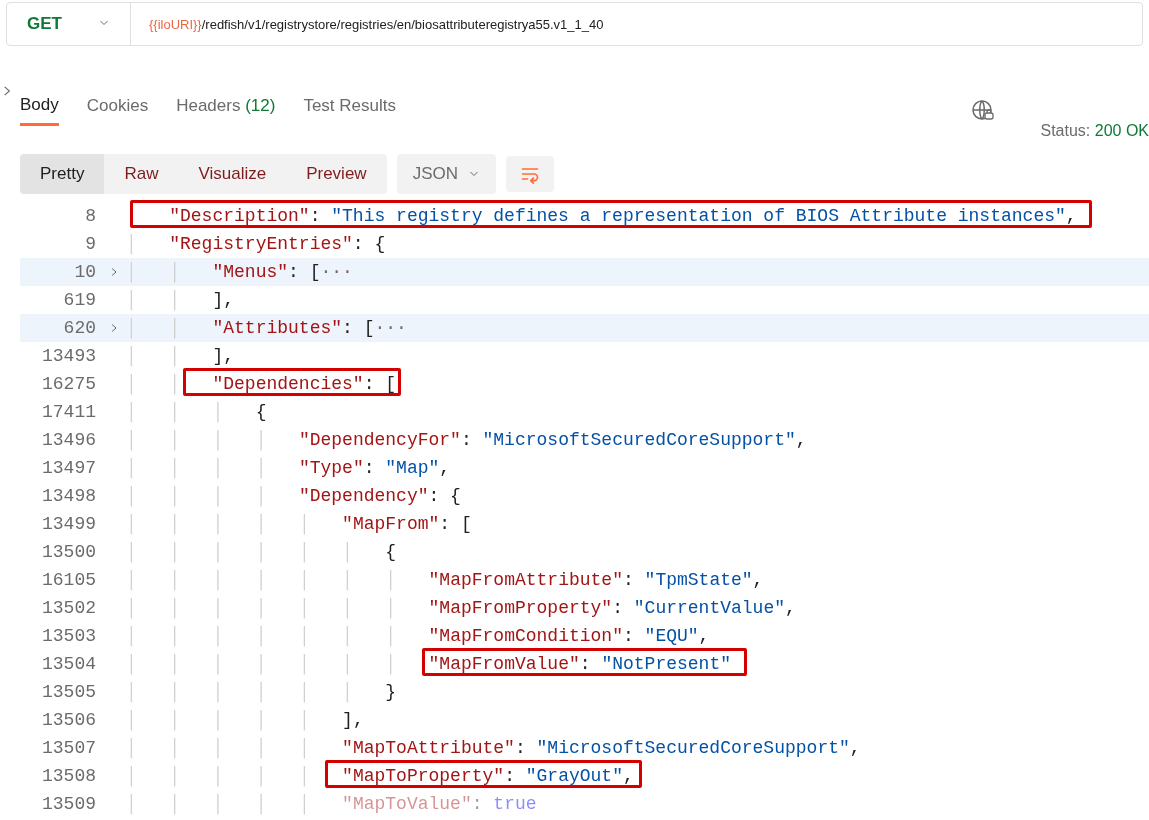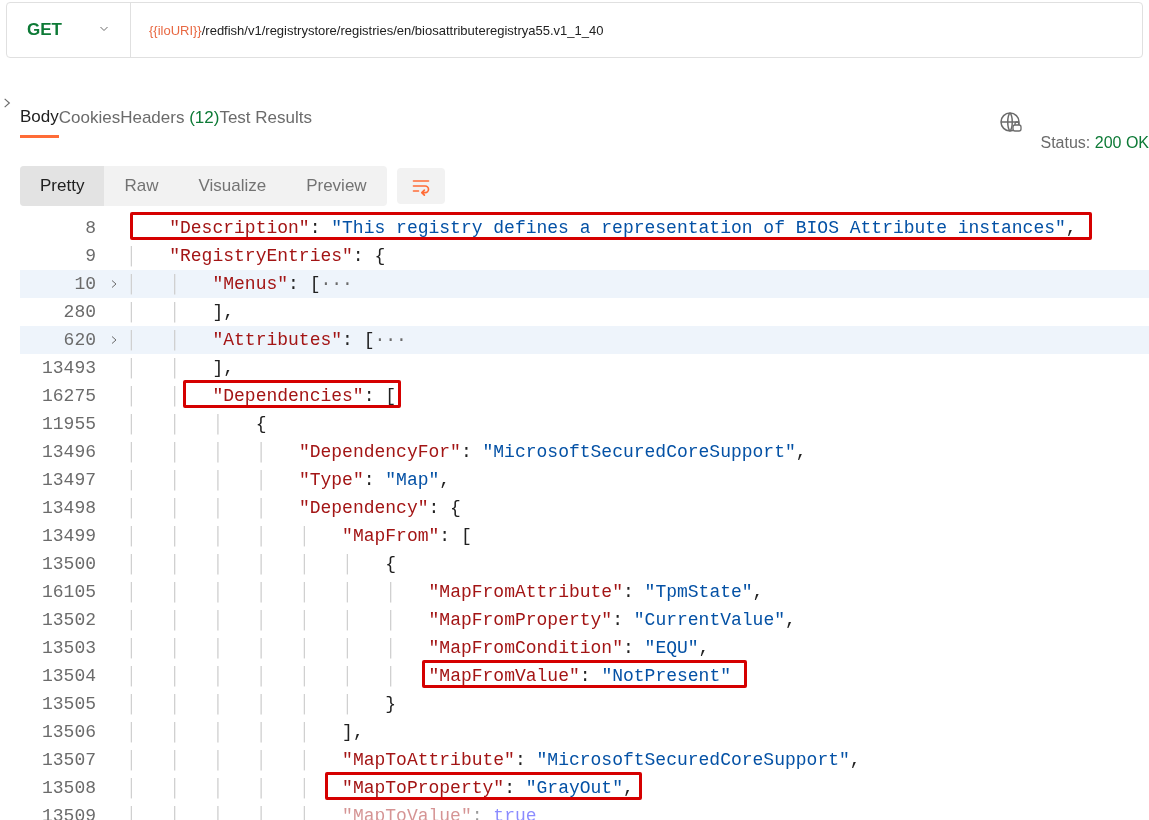--- a/index.html
+++ b/index.html
@@ -1,35 +1,35 @@
 <!DOCTYPE html>
 <html><head>
 <meta charset="utf-8">
 <style>
   * { box-sizing: border-box; margin: 0; padding: 0; }
   body { font-family: -apple-system, BlinkMacSystemFont, "Segoe UI", Helvetica, Arial, sans-serif; font-size: 14px; color: #212121; background: #fff; }
-  .url-bar { display: flex; align-items: center; border: 1px solid #e0e0e0; border-radius: 4px; height: 56px; margin: 2px 6px 2px 6px; }
+  .url-bar { display: flex; align-items: center; border: 1px solid #e0e0e0; border-radius: 4px; height: 44px; margin: 2px 6px 2px 6px; }
   .method { display: flex; align-items: center; gap: 36px; padding: 0 20px; color: #0d7a36; font-weight: 600; font-size: 17px; border-right: 1px solid #e0e0e0; height: 100%; }
   .chev { color: #6b6b6b; font-size: 12px; }
   .url { flex: 1; padding-left: 18px; font-size: 13px; color: #212121; }
   .url .var { color: #e86842; }
   .content-wrap { display: flex; margin-top: 34px; }
   .left-sliver { width: 20px; display: flex; align-items: flex-start; padding-top: 4px; color: #6b6b6b; }
   .main { flex: 1; }
-  .tabs { display: flex; align-items: center; font-size: 17px; color: #6b6b6b; padding-left: 0; }
+  .tabs { display: flex; align-items: center; gap: 28px; font-size: 17px; color: #6b6b6b; padding-left: 0; }
   .tab { cursor: pointer; padding-bottom: 8px; }
   .tab.active { color: #212121; font-weight: 500; border-bottom: 3px solid #ff6c37; }
   .tab .count { color: #0d7a36; }
   .tabs-spacer { flex: 1; }
   .globe { width: 24px; height: 24px; color: #6b6b6b; margin-right: 18px; }
   .status { font-size: 16px; color: #6b6b6b; margin-top: 42px; }
   .status .ok { color: #0d7a36; }
   .toolbar { display: flex; align-items: center; gap: 0; margin-top: 14px; background:#fff; }
   .seg { display: flex; background:#f2f2f2; border-radius: 4px; overflow: hidden; }
-  .seg-item { padding: 10px 20px; font-size: 17px; color: #737373; cursor:pointer;}
+  .seg-item { padding: 10px 20px; font-size: 17px; color: #7f1d1d; cursor:pointer;}
   .seg-item.active { background:#e3e3e3; color:#212121; font-weight:500;}
   .fmt-select { display:flex; align-items:center; gap:10px; background:#f2f2f2; border-radius:4px; padding: 10px 16px; font-size: 17px; color:#6b6b6b; margin-left: 10px;}
   .wrap-btn { background:#f2f2f2; border-radius:4px; padding: 8px 14px; margin-left:10px; }
   .wrap-btn svg { display:block; }
   .code-area { margin-top: 8px; font-family: Consolas, "Courier New", monospace; font-size: 18px; line-height: 28px; }
   .line { display:flex; align-items:center; height: 28px; }
   .line.hl { background:#eef4fb; }
   .gutter { width: 82px; text-align:right; color:#6b6b6b; padding-right: 6px; }
   .fold { width: 24px; display:flex; align-items:center; justify-content:center; color:#6b6b6b; }
   .codecell { flex:1; white-space: pre; position:relative; }
@@ -84,20 +84,26 @@
       </div>
     </div>
 
     <div class="toolbar">
       <div class="seg">
         <div class="seg-item active"><span>Pretty</span></div>
         <div class="seg-item"><span>Raw</span></div>
         <div class="seg-item"><span>Visualize</span></div>
         <div class="seg-item"><span>Preview</span></div>
       </div>
+      <div class="fmt-select">
+        <span>JSON</span>
+        <svg width="12" height="12" viewBox="0 0 24 24">
+            <path d="M5 8l7 7 7-7" fill="none" stroke="#6b6b6b" stroke-width="2"></path>
+          </svg>
+      </div>
       <div class="wrap-btn">
         <svg width="20" height="20" viewBox="0 0 24 24">
             <path d="M3 6h18M3 12h14a4 4 0 010 8h-4m0 0l3-3m-3 3l3 3M3 18h6" fill="none" stroke="#ff6c37" stroke-width="2" stroke-linecap="round"></path>
           </svg>
       </div>
     </div>
 
     <div class="code-area" id="code-area">
         <div class="line">
           <div class="gutter">8</div>
@@ -112,21 +118,21 @@
         <div class="line hl">
           <div class="gutter">10</div>
           <div class="fold">
             <svg width="12" height="12" viewBox="0 0 24 24">
               <path d="M8 5l8 7-8 7" fill="none" stroke="#6b6b6b" stroke-width="2"></path>
             </svg>
           </div>
           <div class="codecell"><span class="indent-guide">│   </span><span class="indent-guide">│   </span><span class="k">"Menus"</span><span class="p">: </span><span class="p">[</span><span class="d">···</span></div>
         </div>
         <div class="line">
-          <div class="gutter">280</div>
+          <div class="gutter">619</div>
           <div class="fold"></div>
           <div class="codecell"><span class="indent-guide">│   </span><span class="indent-guide">│   </span><span class="p">],</span></div>
         </div>
         <div class="line hl">
           <div class="gutter">620</div>
           <div class="fold">
             <svg width="12" height="12" viewBox="0 0 24 24">
               <path d="M8 5l8 7-8 7" fill="none" stroke="#6b6b6b" stroke-width="2"></path>
             </svg>
           </div>
@@ -136,21 +142,21 @@
           <div class="gutter">13493</div>
           <div class="fold"></div>
           <div class="codecell"><span class="indent-guide">│   </span><span class="indent-guide">│   </span><span class="p">],</span></div>
         </div>
         <div class="line">
           <div class="gutter">16275</div>
           <div class="fold"></div>
           <div class="codecell"><span class="indent-guide">│   </span><span class="indent-guide">│   </span><span class="k">"Dependencies"</span><span class="p">: </span><span class="p">[</span><div class="redbox" style="left: 57px; top: -2px; height: 28px; width: 218px;"></div></div>
         </div>
         <div class="line">
-          <div class="gutter">11955</div>
+          <div class="gutter">17411</div>
           <div class="fold"></div>
           <div class="codecell"><span class="indent-guide">│   </span><span class="indent-guide">│   </span><span class="indent-guide">│   </span><span class="p">{</span></div>
         </div>
         <div class="line">
           <div class="gutter">13496</div>
           <div class="fold"></div>
           <div class="codecell"><span class="indent-guide">│   </span><span class="indent-guide">│   </span><span class="indent-guide">│   </span><span class="indent-guide">│   </span><span class="k">"DependencyFor"</span><span class="p">: </span><span class="s">"MicrosoftSecuredCoreSupport"</span><span class="p">,</span></div>
         </div>
         <div class="line">
           <div class="gutter">13497</div>

